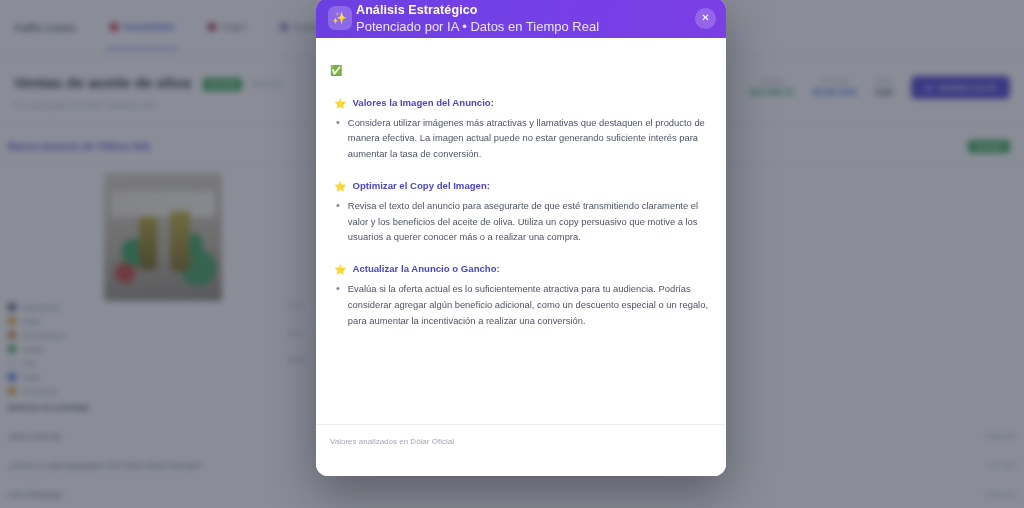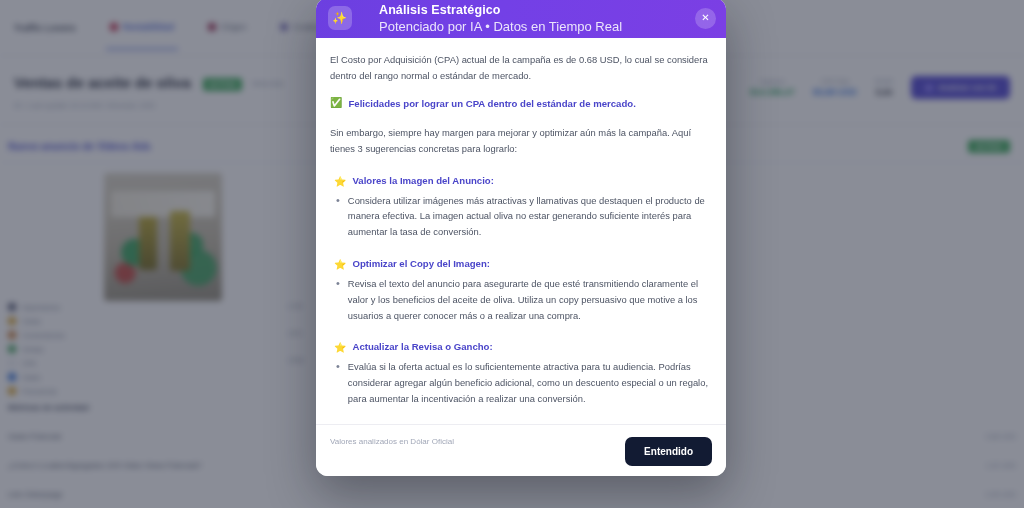--- a/index.html
+++ b/index.html
@@ -274,21 +274,21 @@
     flex: 0 0 24px;
     border-radius: 7px;
     background: rgba(255,255,255,.22);
     display: flex;
     align-items: center;
     justify-content: center;
     font-size: 12px;
     line-height: 1;
   }
   .header-texts {
-    margin-left: 27px;
+    margin-left: 4px;
     display: flex;
     flex-direction: column;
     justify-content: center;
     gap: 2px;
   }
   .header-title {
     font-size: 12.5px;
     font-weight: 700;
     color: #ffffff;
     letter-spacing: .1px;
@@ -523,62 +523,58 @@
     <span class="header-icon">✨</span>
     <span class="header-texts">
       <span class="header-title">Análisis Estratégico</span>
       <span class="header-sub">Potenciado por IA • Datos en Tiempo Real</span>
     </span>
     <button class="close-btn">✕</button>
   </div>
 
   <div class="modal-body">
 
-    <p class="para">El Costo por Adquisición (CPA) actual de la campaña es de 0.68 USD, lo cual se considera dentro del rango normal o estándar de mercado.</p>
 
     <div class="highlight-line">
       <span class="emoji">✅</span>
-      <span>Felicidades por lograr un CPA dentro del estándar de mercado.</span>
-    </div>
-
-    <p class="para">Sin embargo, siempre hay margen para mejorar y optimizar aún más la campaña. Aquí tienes 3 sugerencias concretas para lograrlo:</p>
+    </div>
+
 
     <div class="sugg">
       <div class="sugg-head">
         <span class="emoji">⭐</span>
         <span>Valores la Imagen del Anuncio:</span>
       </div>
       <div class="sugg-body">
         <span class="sugg-bullet">•</span>
-        <span class="sugg-text">Considera utilizar imágenes más atractivas y llamativas que destaquen el producto de manera efectiva. La imagen actual oliva no estar generando suficiente interés para aumentar la tasa de conversión.</span>
+        <span class="sugg-text">Considera utilizar imágenes más atractivas y llamativas que destaquen el producto de manera efectiva. La imagen actual puede no estar generando suficiente interés para aumentar la tasa de conversión.</span>
       </div>
     </div>
 
     <div class="sugg">
       <div class="sugg-head">
         <span class="emoji">⭐</span>
         <span>Optimizar el Copy del Imagen:</span>
       </div>
       <div class="sugg-body">
         <span class="sugg-bullet">•</span>
         <span class="sugg-text">Revisa el texto del anuncio para asegurarte de que esté transmitiendo claramente el valor y los beneficios del aceite de oliva. Utiliza un copy persuasivo que motive a los usuarios a querer conocer más o a realizar una compra.</span>
       </div>
     </div>
 
     <div class="sugg">
       <div class="sugg-head">
         <span class="emoji">⭐</span>
-        <span>Actualizar la Revisa o Gancho:</span>
+        <span>Actualizar la Anuncio o Gancho:</span>
       </div>
       <div class="sugg-body">
         <span class="sugg-bullet">•</span>
         <span class="sugg-text">Evalúa si la oferta actual es lo suficientemente atractiva para tu audiencia. Podrías considerar agregar algún beneficio adicional, como un descuento especial o un regalo, para aumentar la incentivación a realizar una conversión.</span>
       </div>
     </div>
 
   </div>
 
   <div class="modal-footer">
     <span class="footer-note">Valores analizados en Dólar Oficial</span>
-    <button class="primary-btn">Entendido</button>
   </div>
 
 </div>
 
 </body></html>

